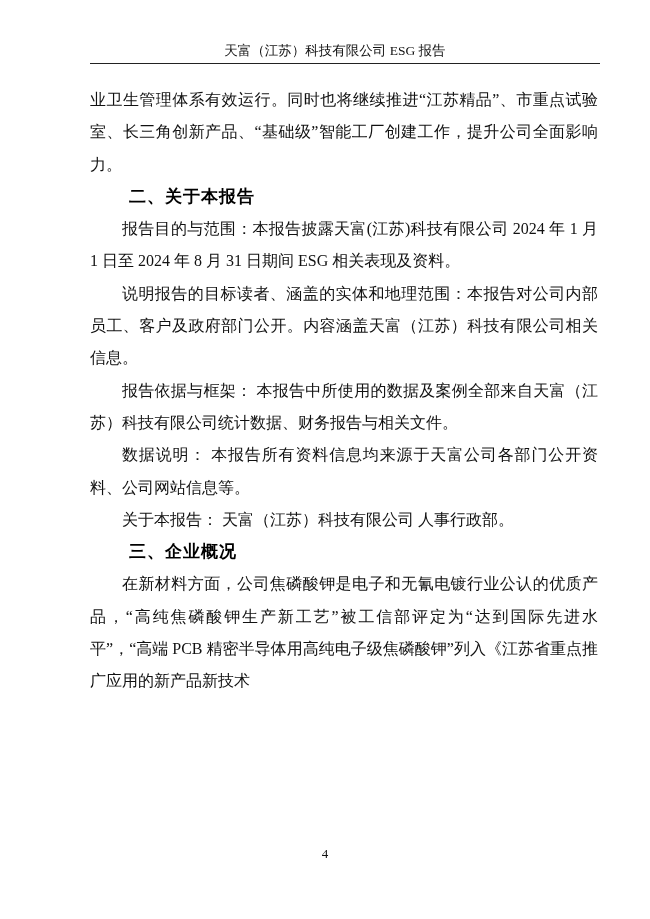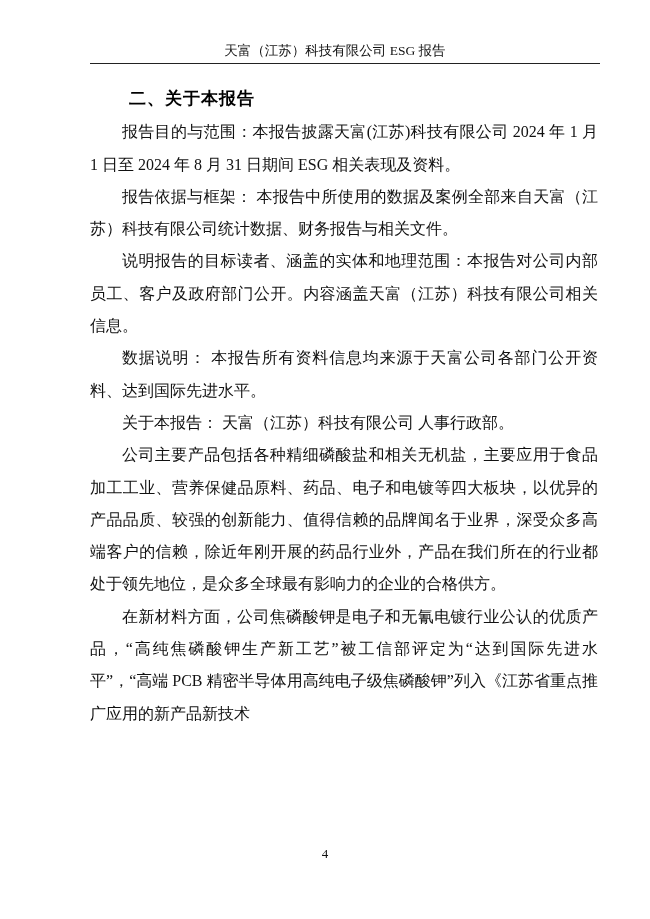--- a/index.html
+++ b/index.html
@@ -48,21 +48,21 @@
   }
   .content p {
     margin: 0;
     text-indent: 2em;
   }
   .content p.no-indent {
     text-indent: 0;
   }
   .content h2 {
     margin: 0;
-    font-family: Liberation Mono, monospace;
+    font-family: Liberation Serif, serif;
     font-weight: bold;
     font-size: 17px;
     line-height: 32.3px;
     text-indent: 2.3em;
     letter-spacing: 1px;
     color: #000000;
   }
   .footer {
     position: absolute;
     top: 846px;
@@ -77,36 +77,37 @@
 </head>
 <body>
 
 <div class="page">
 
   <div class="header-title">天富（江苏）科技有限公司 ESG 报告</div>
   <div class="header-rule"></div>
 
   <div class="content">
 
+    <p class="no-indent">业卫生管理体系有效运行。同时也将继续推进“江苏精品”、市重点试验室、长三角创新产品、“基础级”智能工厂创建工作，提升公司全面影响力。</p>
 
     <h2>二、关于本报告</h2>
 
     <p>报告目的与范围：本报告披露天富(江苏)科技有限公司 2024 年 1 月 1 日至 2024 年 8 月 31 日期间 ESG 相关表现及资料。</p>
 
+    <p>说明报告的目标读者、涵盖的实体和地理范围：本报告对公司内部员工、客户及政府部门公开。内容涵盖天富（江苏）科技有限公司相关信息。</p>
+
     <p>报告依据与框架： 本报告中所使用的数据及案例全部来自天富（江苏）科技有限公司统计数据、财务报告与相关文件。</p>
 
-    <p>说明报告的目标读者、涵盖的实体和地理范围：本报告对公司内部员工、客户及政府部门公开。内容涵盖天富（江苏）科技有限公司相关信息。</p>
-
-    <p>数据说明： 本报告所有资料信息均来源于天富公司各部门公开资料、达到国际先进水平。</p>
+    <p>数据说明： 本报告所有资料信息均来源于天富公司各部门公开资料、公司网站信息等。</p>
 
     <p>关于本报告： 天富（江苏）科技有限公司 人事行政部。</p>
 
+    <h2>三、企业概况</h2>
 
 
-    <p>公司主要产品包括各种精细磷酸盐和相关无机盐，主要应用于食品加工工业、营养保健品原料、药品、电子和电镀等四大板块，以优异的产品品质、较强的创新能力、值得信赖的品牌闻名于业界，深受众多高端客户的信赖，除近年刚开展的药品行业外，产品在我们所在的行业都处于领先地位，是众多全球最有影响力的企业的合格供方。</p>
 
     <p>在新材料方面，公司焦磷酸钾是电子和无氰电镀行业公认的优质产品，“高纯焦磷酸钾生产新工艺”被工信部评定为“达到国际先进水平”，“高端 PCB 精密半导体用高纯电子级焦磷酸钾”列入《江苏省重点推广应用的新产品新技术</p>
 
   </div>
 
   <div class="footer">
     <span>4</span>
   </div>
 
 </div>

